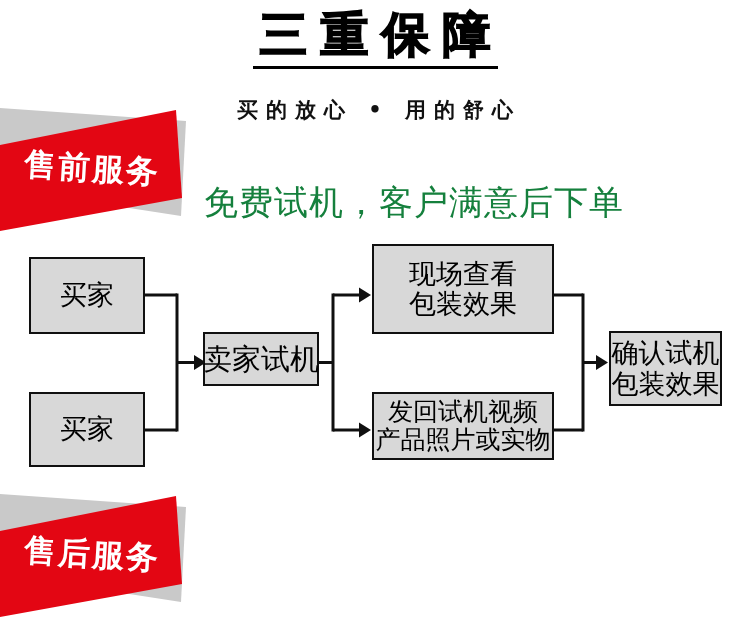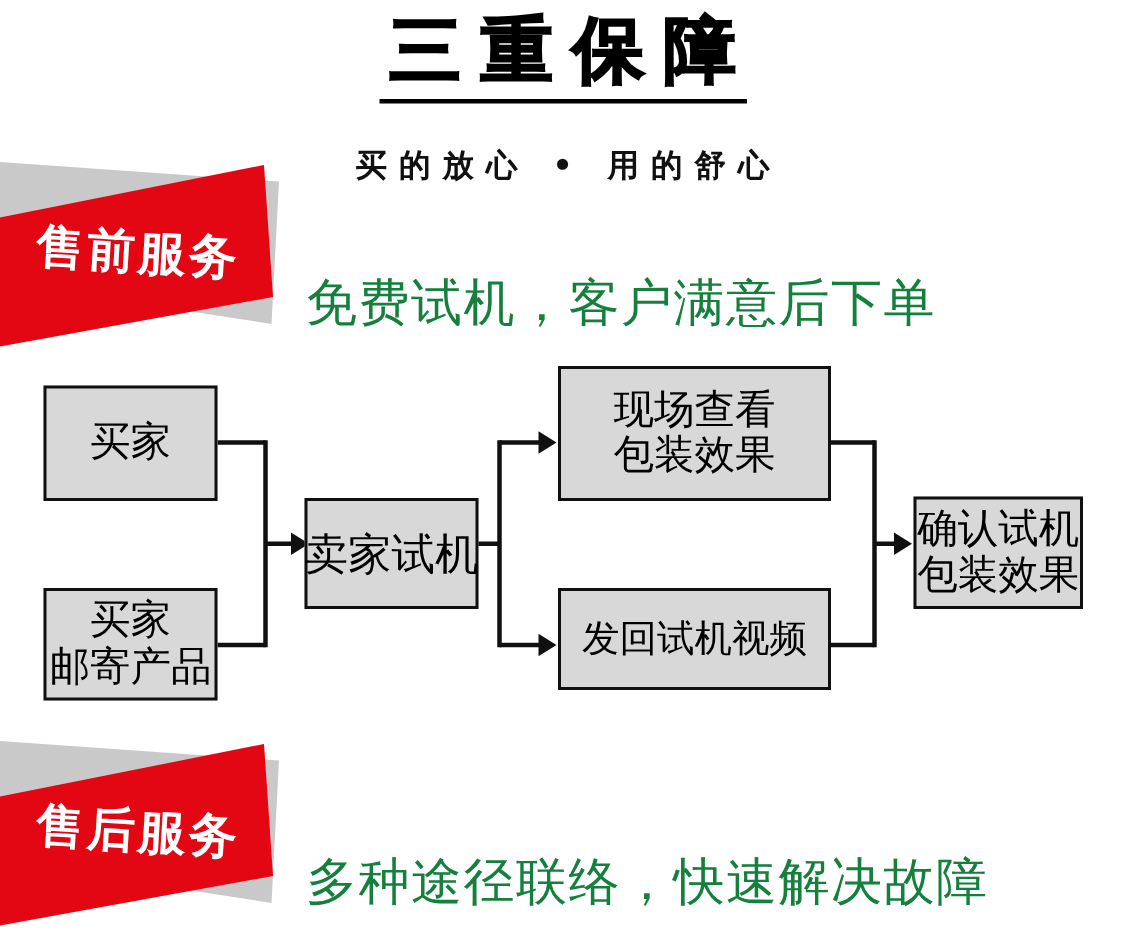--- a/index.html
+++ b/index.html
@@ -37,21 +37,21 @@
   
   .connectors{position:absolute;left:0;top:0;pointer-events:none;}
   .node{
     position:absolute;background:#d8d8d8;border:2px solid #101010;
     box-sizing:border-box;display:flex;flex-direction:column;
     align-items:center;justify-content:center;text-align:center;
     font-size:27px;line-height:1.12;color:#000;white-space:nowrap;
   }
   .node.n1{left:29px;top:257px;width:116px;height:77px;}
   .node.n2{left:29px;top:392px;width:116px;height:75px;}
-  .node.n3{left:203px;top:332px;width:116px;height:74px;font-size:29px;}
+  .node.n3{left:203px;top:332px;width:116px;height:54px;font-size:29px;}
   .node.n4{left:372px;top:244px;width:182px;height:90px;}
   .node.n5{left:372px;top:392px;width:182px;height:68px;font-size:25px;}
   .node.n6{left:609px;top:331px;width:113px;height:75px;}
 </style>
 </head>
 <body>
 
 <div class="page">
 
   <div class="header">
@@ -90,39 +90,38 @@
       <polygon points="359,422.5 359,437.5 371,430"></polygon>
       <polygon points="596,355 596,370 608,362.5"></polygon>
     </g>
   </svg>
 
   <div class="node n1">
     <div>买家</div>
   </div>
   <div class="node n2">
     <div>买家</div>
-    <div>邮寄产品</div>
   </div>
   <div class="node n3">
     <div>卖家试机</div>
   </div>
   <div class="node n4">
     <div>现场查看</div>
     <div>包装效果</div>
   </div>
   <div class="node n5">
     <div>发回试机视频</div>
+    <div>产品照片或实物</div>
   </div>
   <div class="node n6">
     <div>确认试机</div>
     <div>包装效果</div>
   </div>
 
   <div class="ribbon aftersale">
     <svg width="200" height="140" viewBox="0 0 200 140">
       <polygon points="0,8 186,21 181,116 0,88" fill="#c9c9c9"></polygon>
       <polygon points="0,45 176,10 182,98 0,131" fill="#e30613"></polygon>
     </svg>
     <div class="ribbon-label">售后服务</div>
   </div>
-  <div class="headline aftersale">多种途径联络，快速解决故障</div>
 
 </div>
 
 </body></html>

